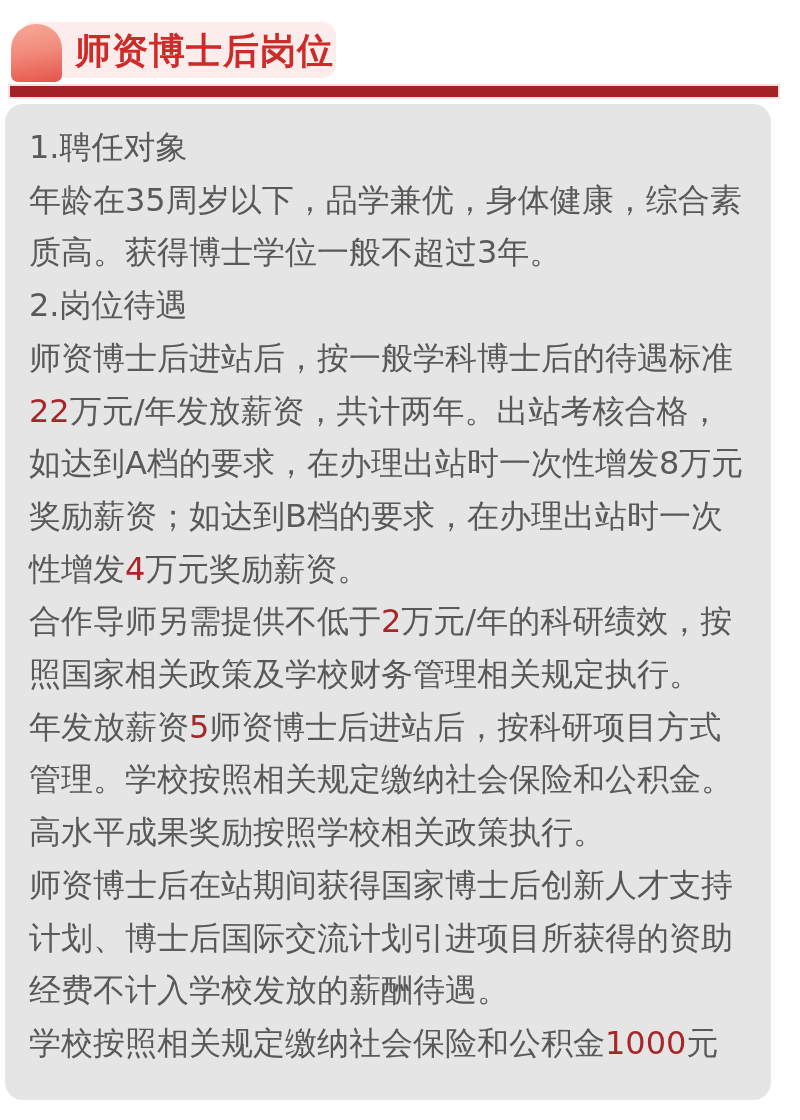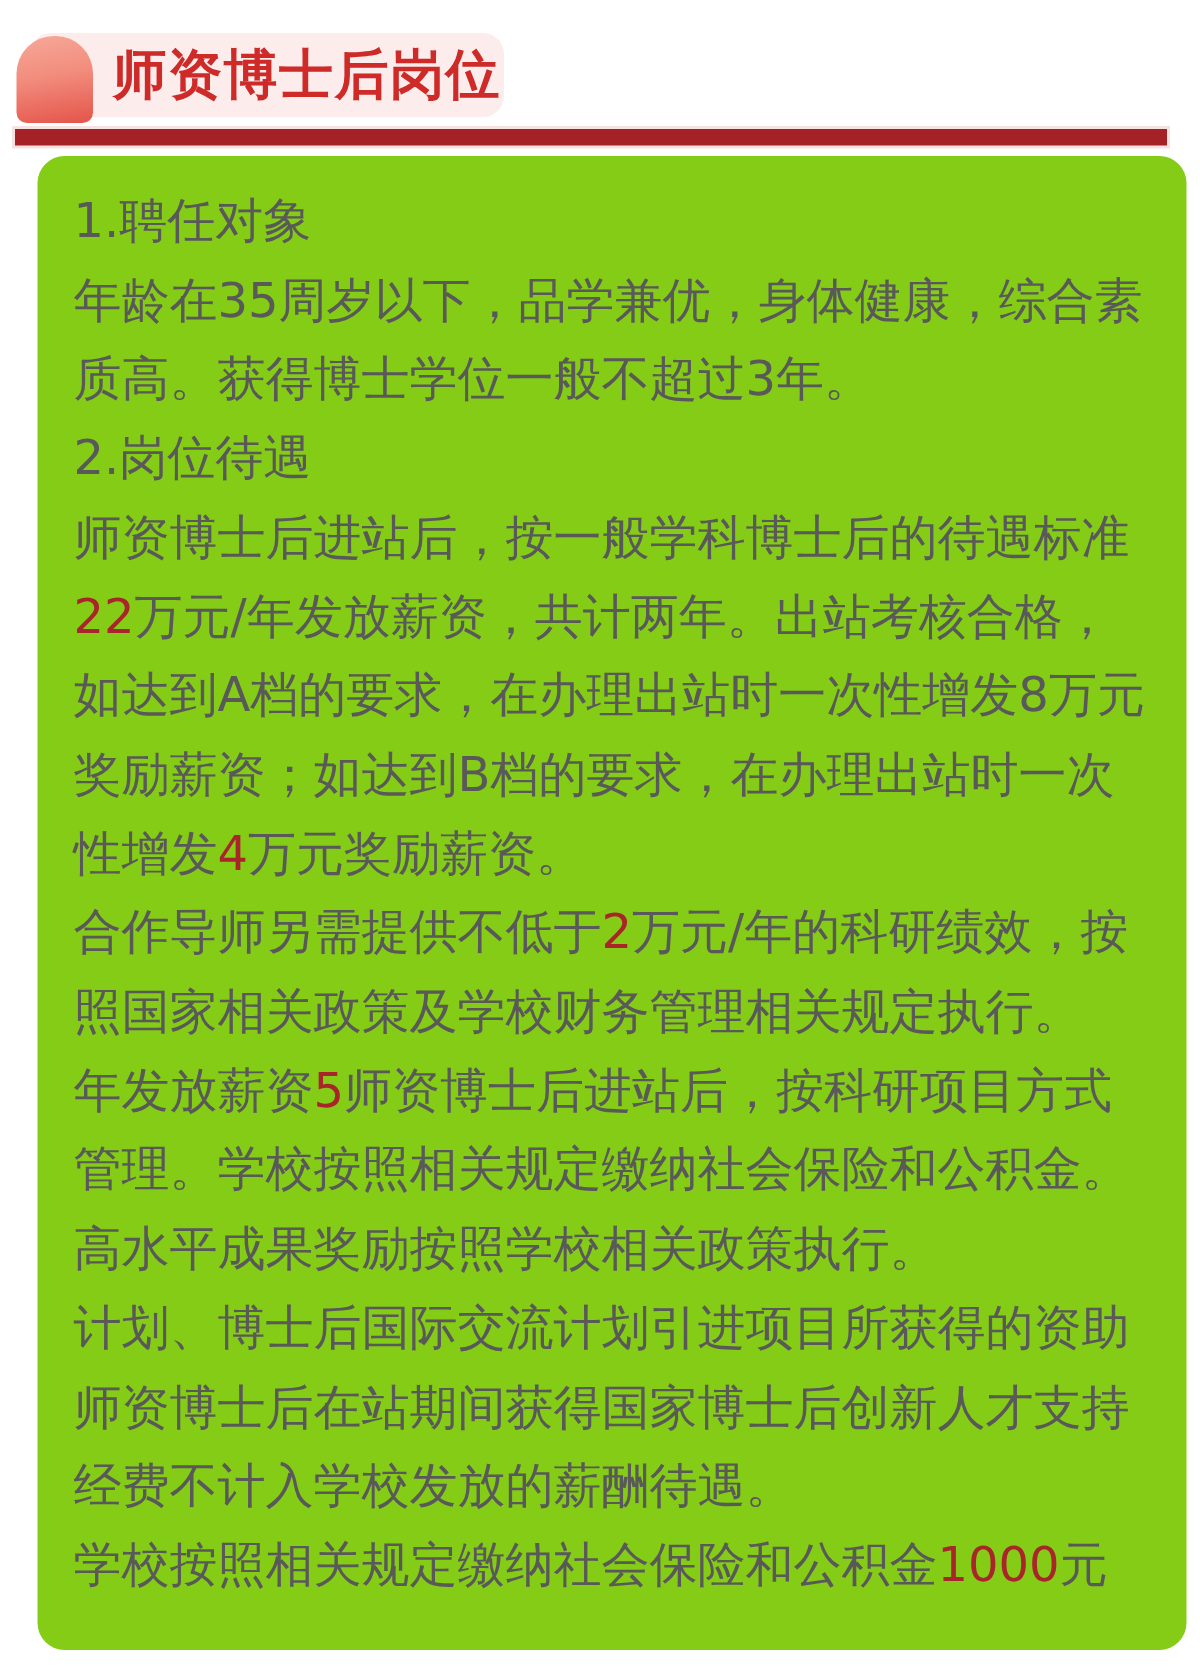--- a/index.html
+++ b/index.html
@@ -55,25 +55,25 @@
     left: 10px;
     top: 86px;
     width: 768px;
     height: 11px;
     background: #a42125;
     box-shadow: 0 0 0 2px #f6e2e1;
   }
   
   .content-card {
     position: absolute;
-    left: 25px;
+    left: 5px;
     top: 104px;
     width: 766px;
     height: 996px;
-    background: #84cc16;
+    background: #e5e5e5;
     border-radius: 18px;
     box-sizing: border-box;
     padding: 17px 18px 0 24px;
   }
   .text-lines {
     font-size: 32px;
     line-height: 52.7px;
     color: #595959;
   }
   .line {
@@ -106,20 +106,20 @@
         <div class="line"><span>师资博士后进站后，按一般学科博士后的待遇标准</span></div>
         <div class="line"><span class="accent">22</span><span>万元/年发放薪资，共计两年。出站考核合格，</span></div>
         <div class="line"><span>如达到A档的要求，在办理出站时一次性增发8万元</span></div>
         <div class="line"><span>奖励薪资；如达到B档的要求，在办理出站时一次</span></div>
         <div class="line"><span>性增发</span><span class="accent">4</span><span>万元奖励薪资。</span></div>
         <div class="line"><span>合作导师另需提供不低于</span><span class="accent">2</span><span>万元/年的科研绩效，按</span></div>
         <div class="line"><span>照国家相关政策及学校财务管理相关规定执行。</span></div>
         <div class="line"><span>年发放薪资</span><span class="accent">5</span><span>师资博士后进站后，按科研项目方式</span></div>
         <div class="line"><span>管理。学校按照相关规定缴纳社会保险和公积金。</span></div>
         <div class="line"><span>高水平成果奖励按照学校相关政策执行。</span></div>
+        <div class="line"><span>师资博士后在站期间获得国家博士后创新人才支持</span></div>
         <div class="line"><span>计划、博士后国际交流计划引进项目所获得的资助</span></div>
-        <div class="line"><span>师资博士后在站期间获得国家博士后创新人才支持</span></div>
         <div class="line"><span>经费不计入学校发放的薪酬待遇。</span></div>
         <div class="line"><span>学校按照相关规定缴纳社会保险和公积金</span><span class="accent">1000</span><span>元</span></div>
       </div>
   </div>
 
 </div>
 
 </body></html>

